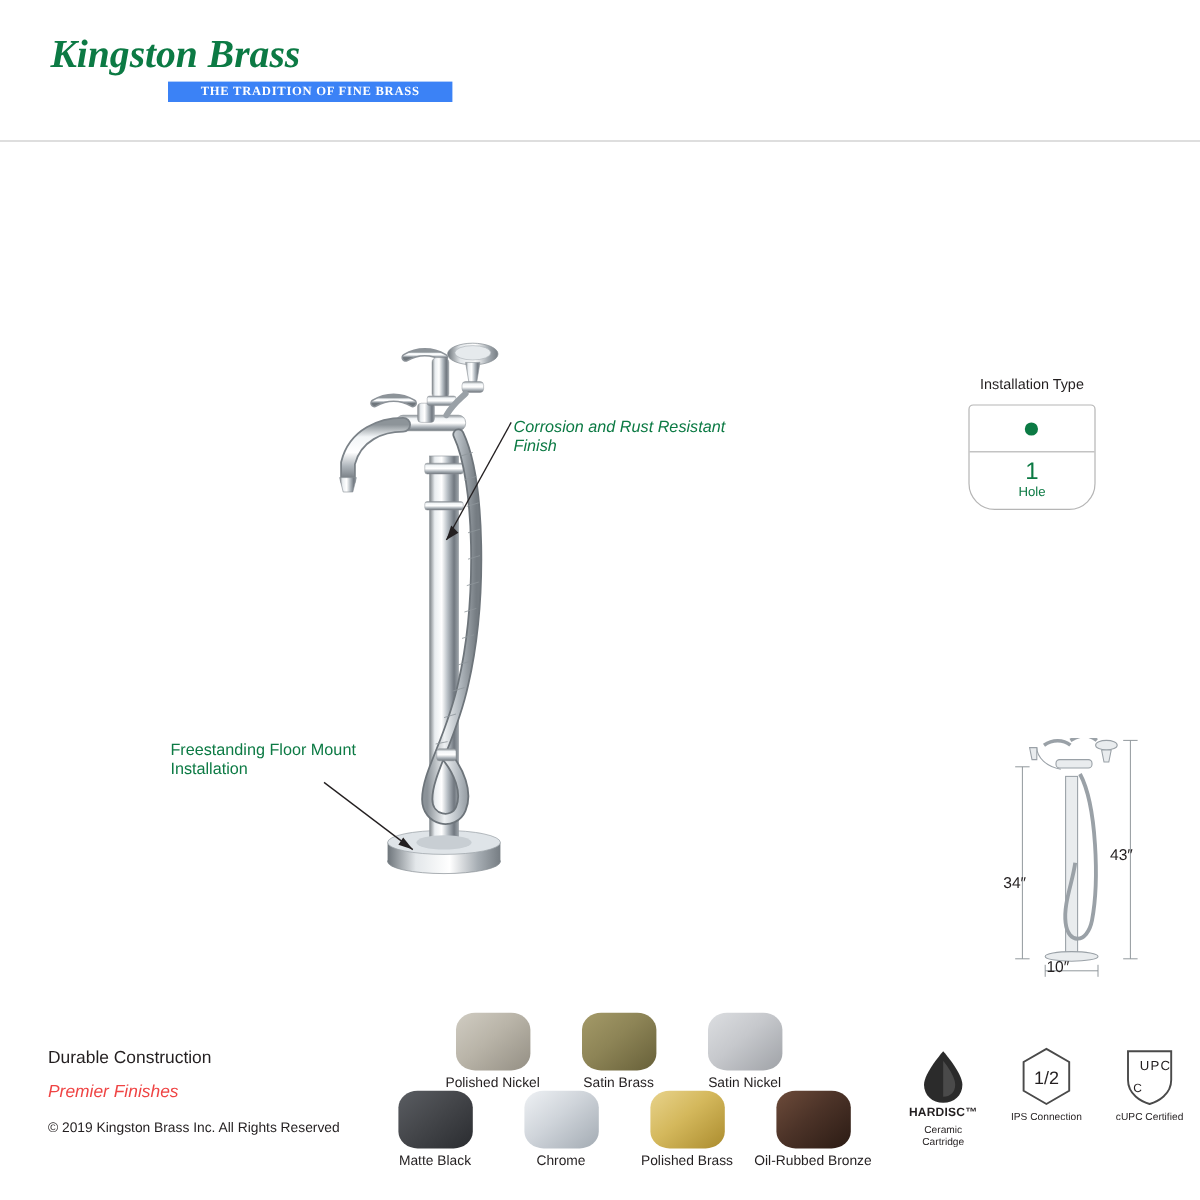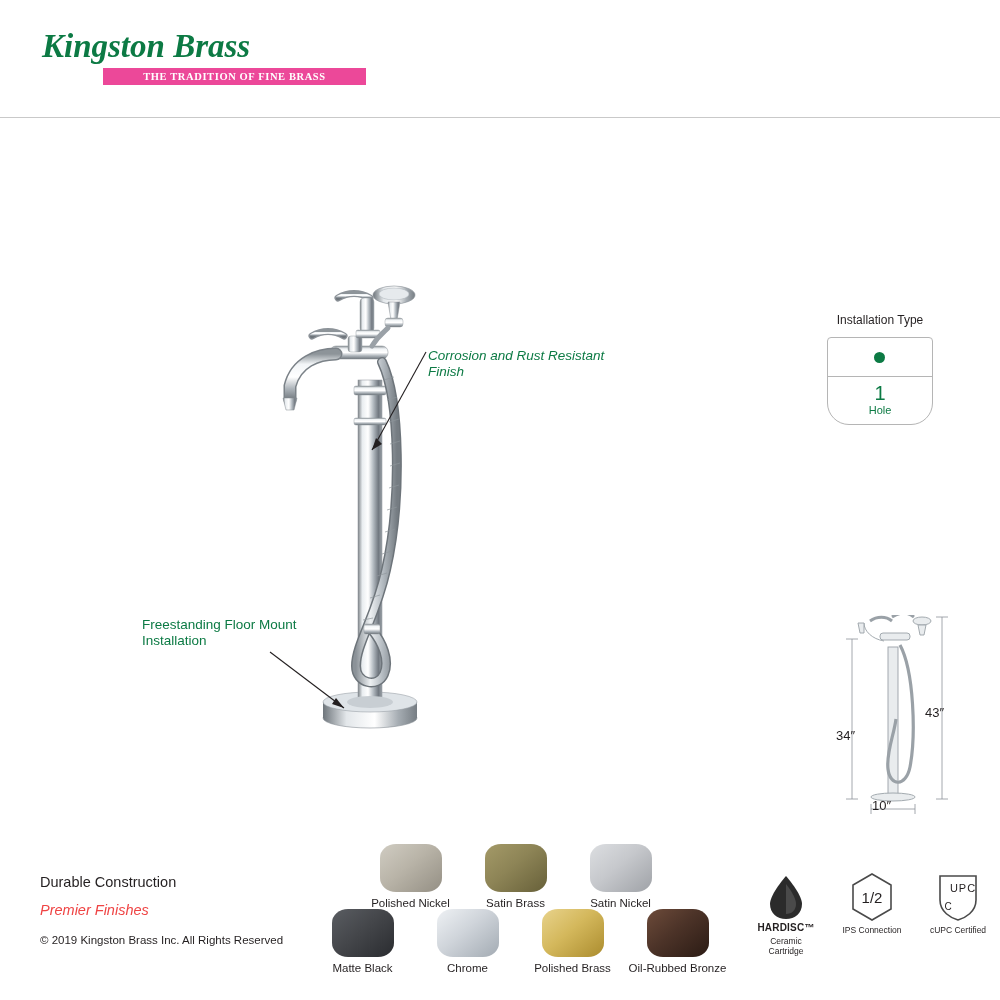--- a/index.html
+++ b/index.html
@@ -33,24 +33,24 @@
     font-style: italic;
     font-weight: bold;
     font-size: 33px;
     letter-spacing: 0px;
     color: #0c7a44;
     line-height: 1;
     white-space: nowrap;
   }
   #brand-tagline-bar {
     margin-top: 5px;
-    margin-left: 61px;
-    width: 263px;
+    margin-left: 98px;
+    width: 237px;
     height: 17px;
-    background: #ec4899;
+    background: #3b82f6;
     display: flex;
     align-items: center;
     justify-content: center;
   }
   #brand-tagline {
     color: #ffffff;
     font-size: 10.5px;
     font-weight: bold;
     letter-spacing: 0.6px;
     font-family: "Liberation Serif", serif;
@@ -78,21 +78,21 @@
   
   #product-area {
     position: absolute;
     left: 260px; top: 250px;
     width: 300px; height: 520px;
   }
 
   
   #install-block {
     position: absolute;
-    left: 820px; top: 313px;
+    left: 800px; top: 313px;
     width: 120px;
     text-align: center;
   }
   #install-title {
     font-size: 12px;
     line-height: 14px;
     color: #231f20;
   }
   #install-box {
     margin: 10px auto 0 auto;

